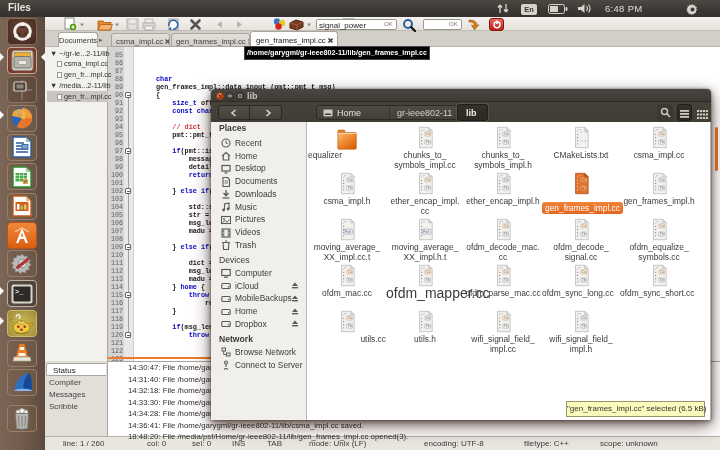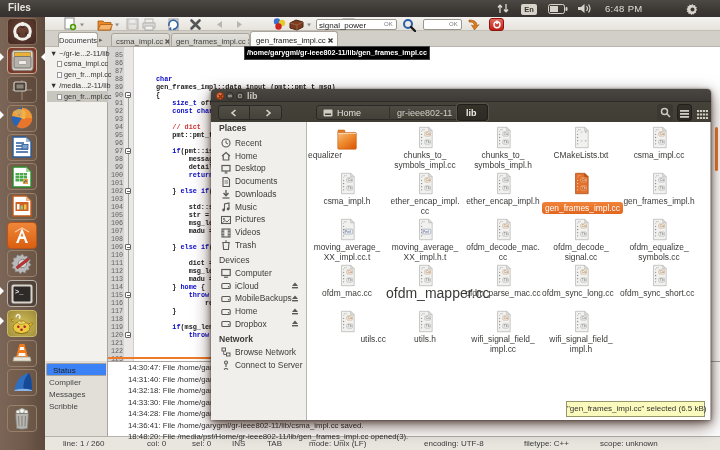--- a/index.html
+++ b/index.html
@@ -415,21 +415,21 @@
         madu = static_cast
     } <b>home</b> {
         <b>throw</b> std::invalid_argument(
             request");
     }
 
     <b>if</b>(msg_len &gt; MAX_PAYLOAD
         <b>throw</b> std::invalid_arg</pre>
 
 <div class="ab" style="left:45px;top:361px;width:63px;height:75px;background:#e2dfd9;border-right:1px solid #a9a59d"></div>
-<div class="ab" style="left:46px;top:363px;width:60px;height:13px;background:#3b82f6;border:1px solid #a9a59d;border-right:none;border-radius:2px 0 0 2px;font-size:8px;color:#222;padding:2px 16px 0 6px">Status</div>
+<div class="ab" style="left:46px;top:363px;width:60px;height:13px;background:#ffffff;border:1px solid #a9a59d;border-right:none;border-radius:2px 0 0 2px;font-size:8px;color:#222;padding:2px 16px 0 6px">Status</div>
 <div class="ab" style="left:49px;top:378px;font-size:8px;color:#444">Compiler</div>
 <div class="ab" style="left:49px;top:390px;font-size:8px;color:#444">Messages</div>
 <div class="ab" style="left:49px;top:402px;font-size:8px;color:#444">Scribble</div>
 <div class="ab" style="left:128px;top:362px;font-size:7.8px;color:#2e2e2e;line-height:11.5px;white-space:nowrap">14:30:47: File /home/garygml/gr-ieee802-11/lib/gen_frames_impl.cc opened(2).<br>14:31:40: File /home/garygml/gr-ieee802-11/lib/gen_frames_impl.cc saved.<br>14:32:18: File /home/garygml/gr-ieee802-11/lib/csma_impl.cc saved.<br>14:33:30: File /home/garygml/gr-ieee802-11/lib/csma_impl.cc saved.<br>14:34:28: File /home/garygml/gr-ieee802-11/lib/csma_impl.cc saved.<br>14:36:41: File /home/garygml/gr-ieee802-11/lib/csma_impl.cc saved.<br>18:48:20: File /media/psf/Home/gr-ieee802-11/lib/gen_frames_impl.cc opened(3).</div>
 
 <div class="ab" style="left:0;top:439px;font-size:8px;color:#3a3a3a;white-space:nowrap">
 <span class="ab" style="left:63px">line: 1 / 260</span>
     <span class="ab" style="left:147px">col: 0</span>
     <span class="ab" style="left:192px">sel: 0</span>
     <span class="ab" style="left:232px">INS</span>

